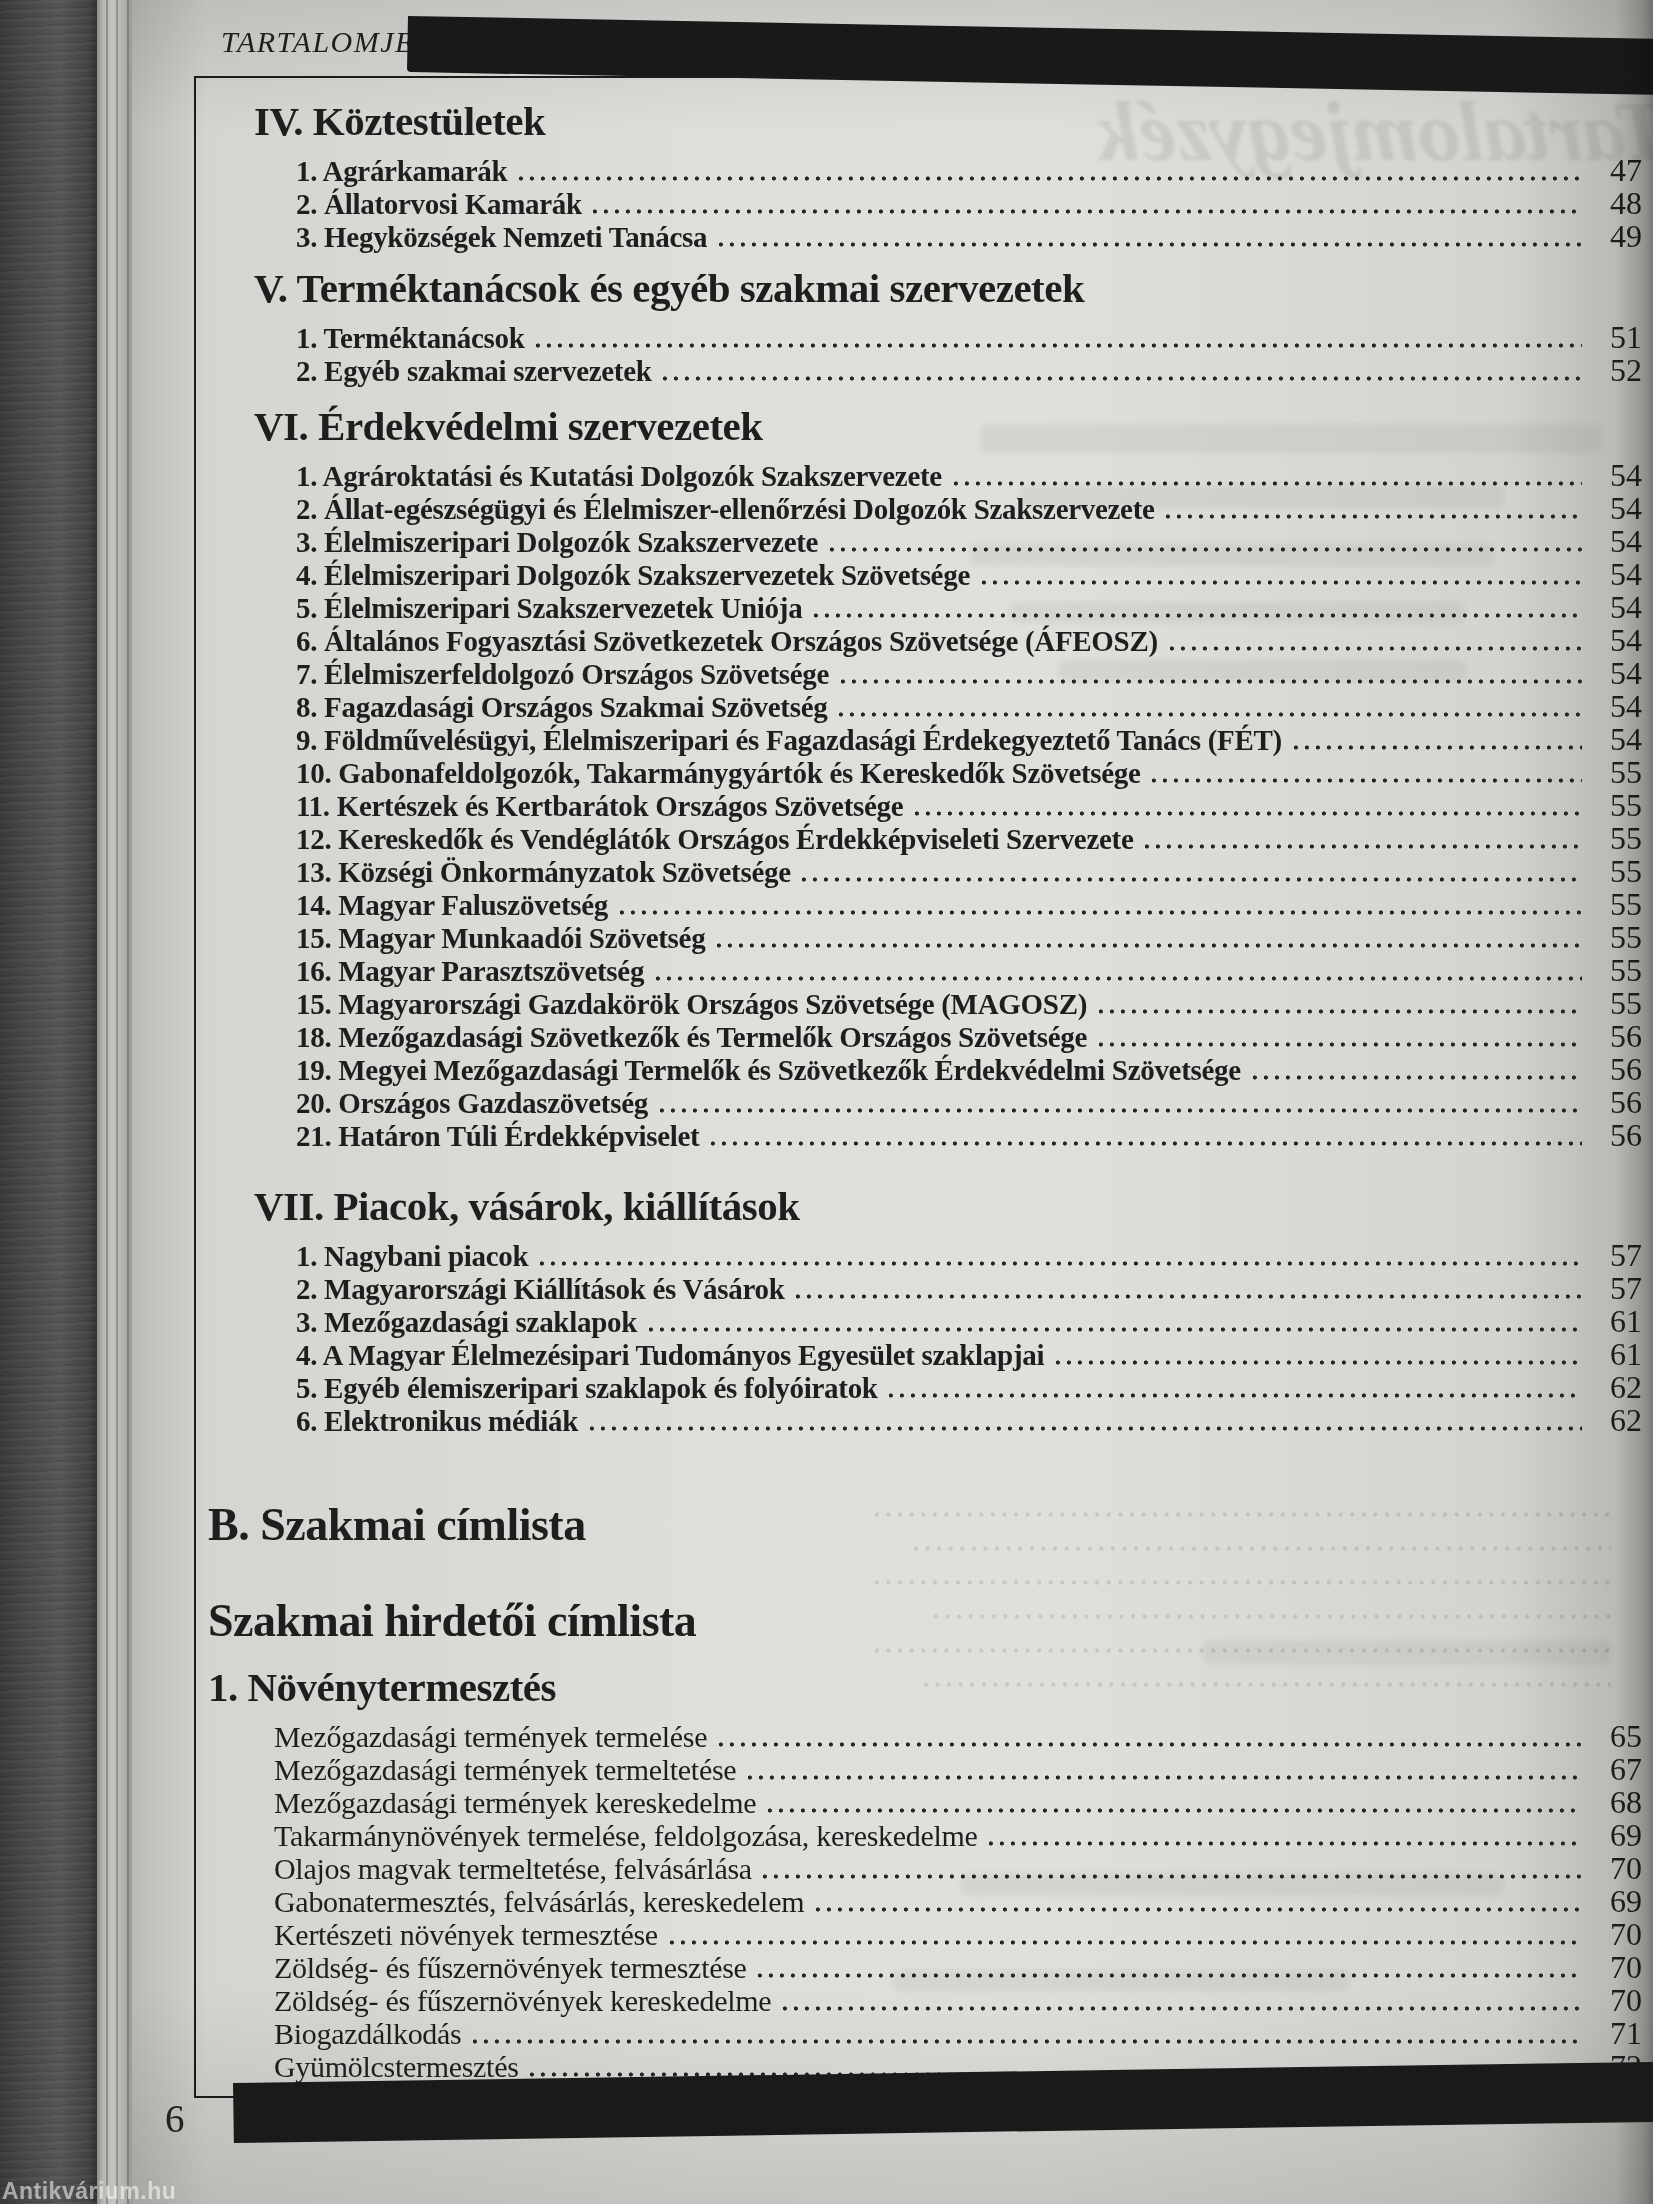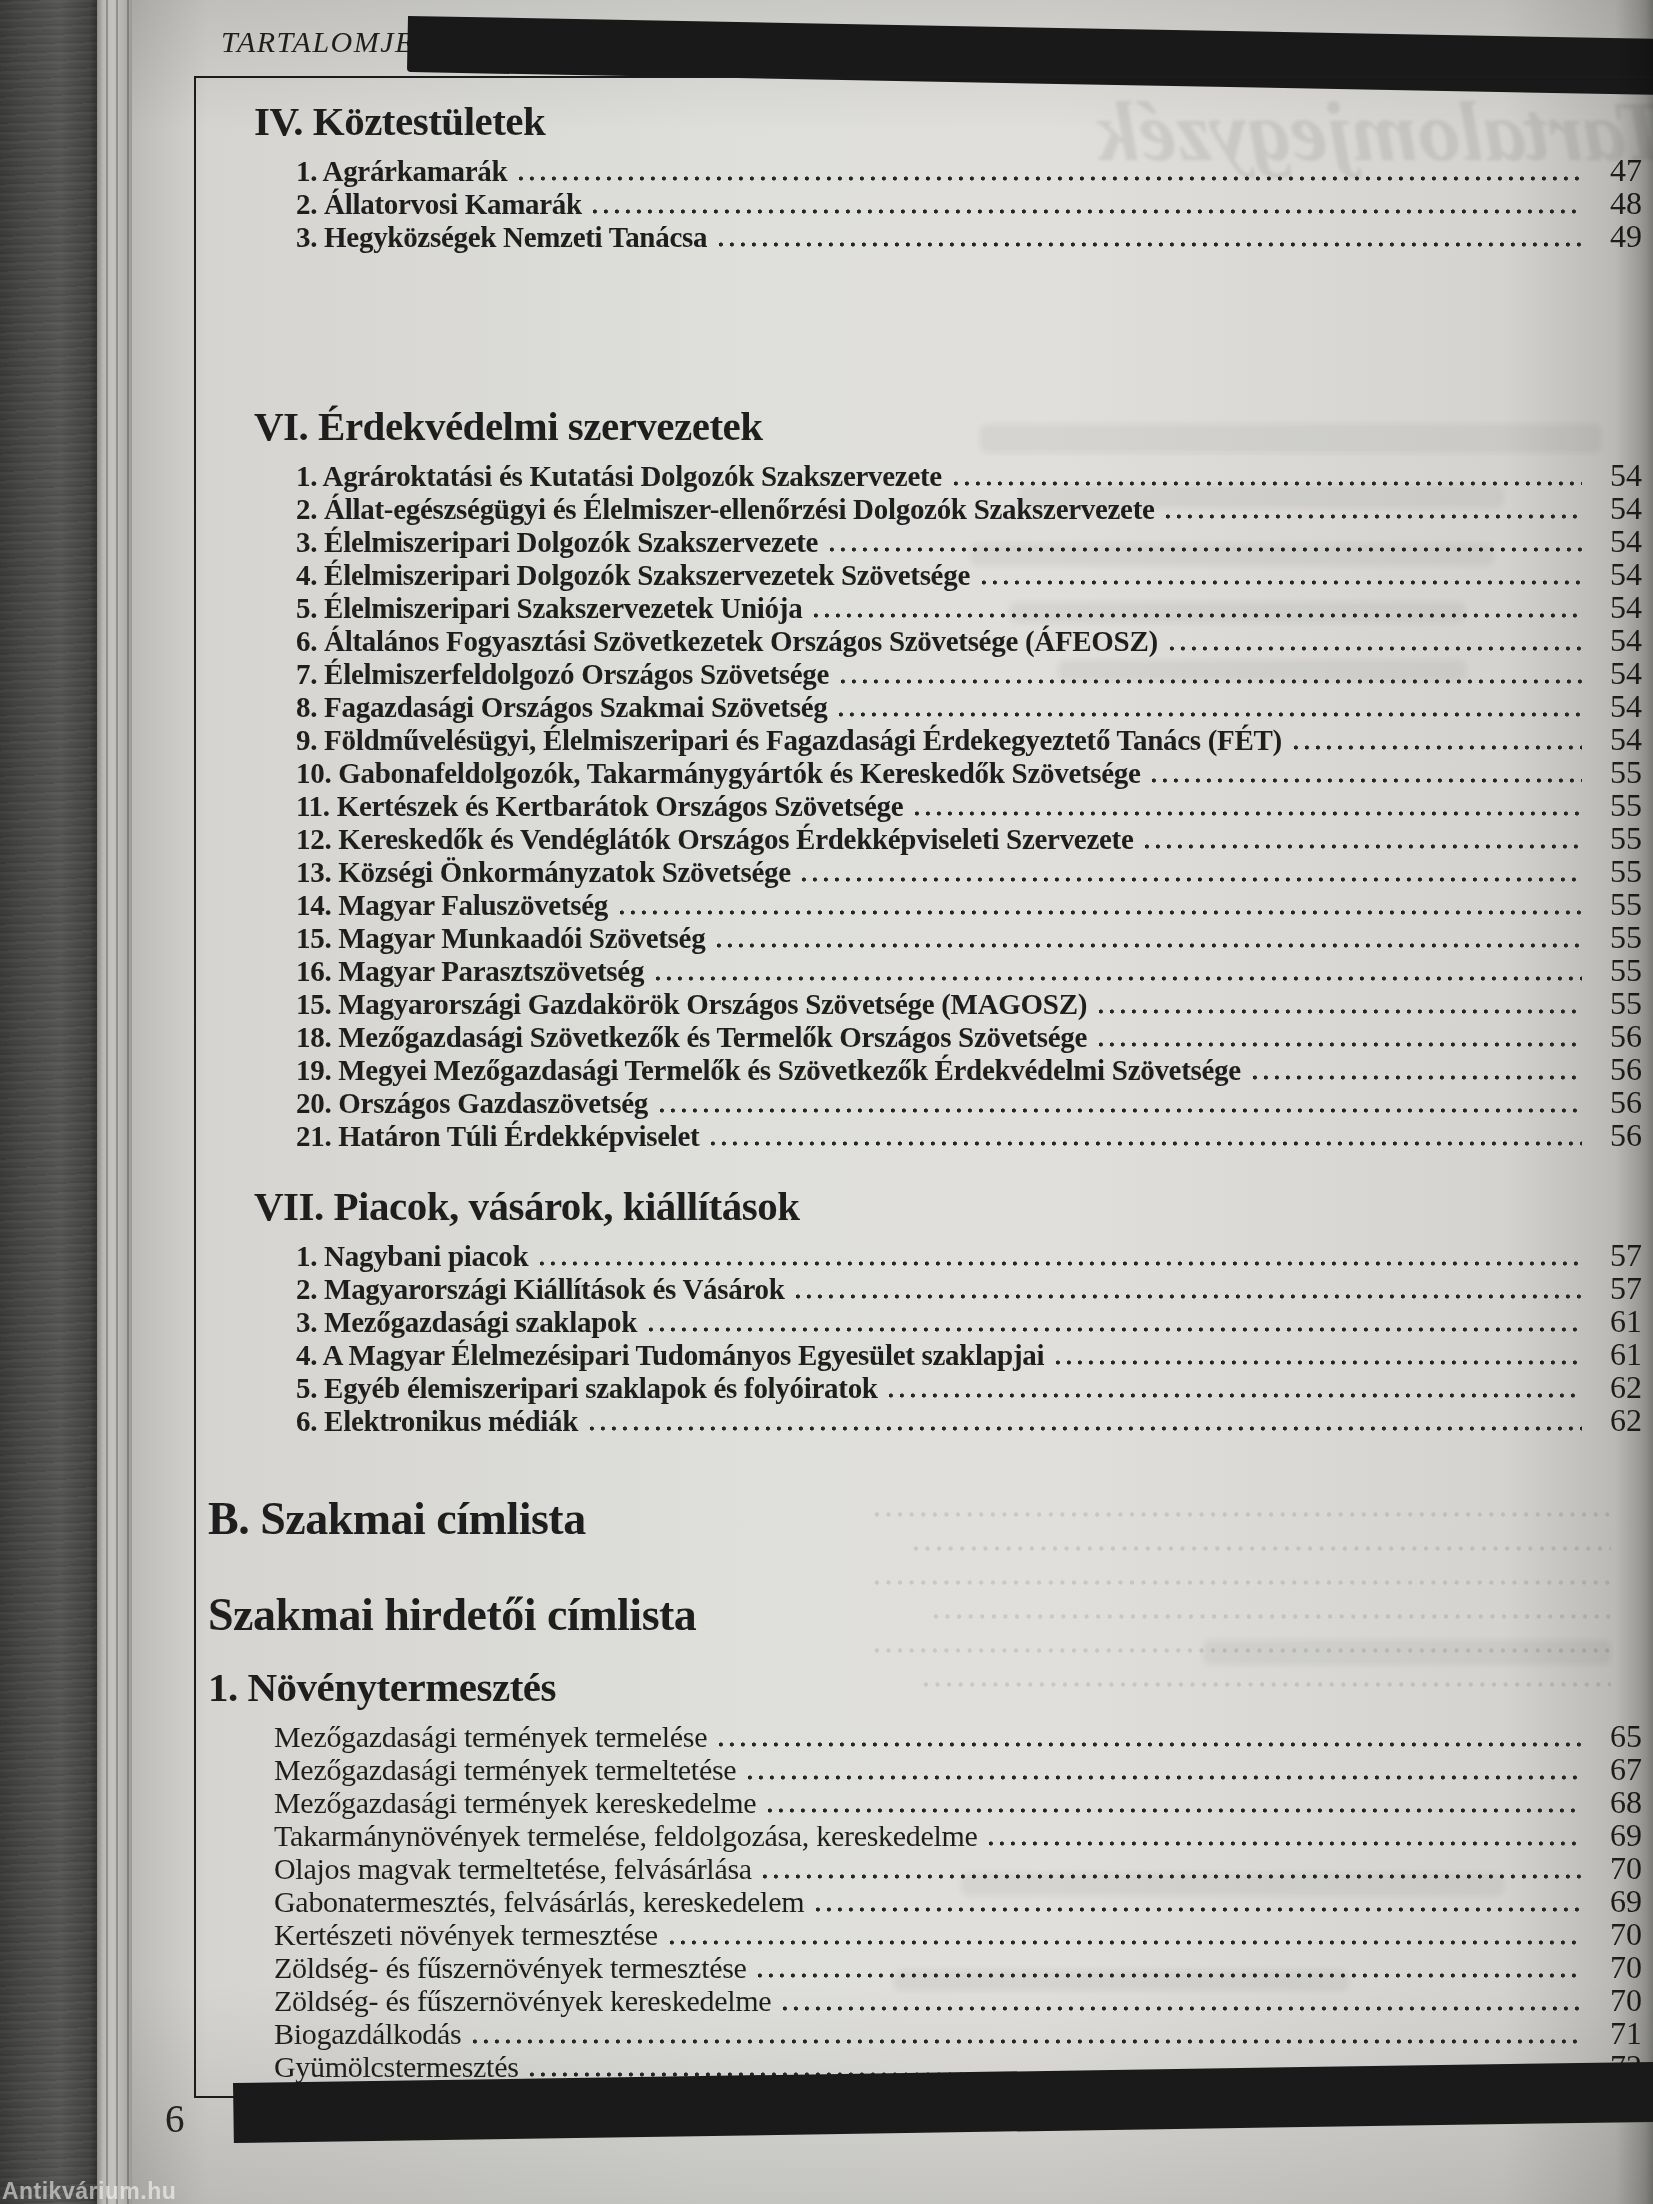--- a/index.html
+++ b/index.html
@@ -36,21 +36,21 @@
   .sec{position:absolute;left:254px;width:1388px;}
   .sec-iv{top:97px;} .sec-v{top:264px;} .sec-vi{top:402px;} .sec-vii{top:1182px;}
   .sec-heading{font-weight:bold;font-size:41px;line-height:49px;margin-bottom:7.8px;letter-spacing:-0.5px;white-space:nowrap;}
   .rows{margin-left:42px;}
   .row{display:flex;align-items:baseline;height:33px;}
   .lbl{font-weight:bold;font-size:29px;line-height:33px;letter-spacing:-0.3px;white-space:nowrap;}
   .dots{flex:1;align-self:flex-end;height:6.8px;margin:0 3.9px 4.9px 9.7px;background-repeat:repeat-x;
     background-image:radial-gradient(circle at 3.9px 3.4px,#262626 1.7px,rgba(0,0,0,0) 2.3px);
     background-size:11px 6.8px;}
   .pg{width:56px;text-align:right;font-weight:400;font-size:32px;line-height:33px;color:#1d1d1d;}
-  .big-heading{position:absolute;left:208px;font-weight:bold;font-size:46px;letter-spacing:-0.5px;white-space:nowrap;}
+  .big-heading{position:absolute;left:208px;font-weight:bold;font-size:46px;letter-spacing:-0.5px;white-space:nowrap;margin-top:6px;}
   .big-1{top:1492px;} .big-2{top:1588px;}
   .sec-nov{position:absolute;left:208px;top:1663px;width:1434px;}
   .sec-nov .rows{margin-left:66px;}
   .sec-nov .row{height:33px;}
   .sec-nov .lbl{font-weight:400;font-size:30px;text-align:center;}
   
   .folio{position:absolute;left:165px;top:2096px;font-size:39px;font-weight:400;color:#222;}
   .watermark{position:absolute;left:1.9px;top:2178px;font-family:"Liberation Sans","DejaVu Sans",sans-serif;
     font-weight:bold;font-size:23px;letter-spacing:0.5px;color:rgba(255,255,255,.55);z-index:9;}
   
@@ -122,20 +122,37 @@
         </div>
 
         <div class="row">
           <span class="lbl">3. Hegyközségek Nemzeti Tanácsa</span>
           <span class="dots"></span>
           <span class="pg">49</span>
         </div>
       </div>
   </div>
 
+  <div class="sec sec-v">
+    <div class="sec-heading">V. Terméktanácsok és egyéb szakmai szervezetek</div>
+    <div class="rows">
+
+        <div class="row">
+          <span class="lbl">1. Terméktanácsok</span>
+          <span class="dots"></span>
+          <span class="pg">51</span>
+        </div>
+
+        <div class="row">
+          <span class="lbl">2. Egyéb szakmai szervezetek</span>
+          <span class="dots"></span>
+          <span class="pg">52</span>
+        </div>
+      </div>
+  </div>
 
   <div class="sec sec-vi">
     <div class="sec-heading">VI. Érdekvédelmi szervezetek</div>
     <div class="rows">
 
         <div class="row">
           <span class="lbl">1. Agrároktatási és Kutatási Dolgozók Szakszervezete</span>
           <span class="dots"></span>
           <span class="pg">54</span>
         </div>

